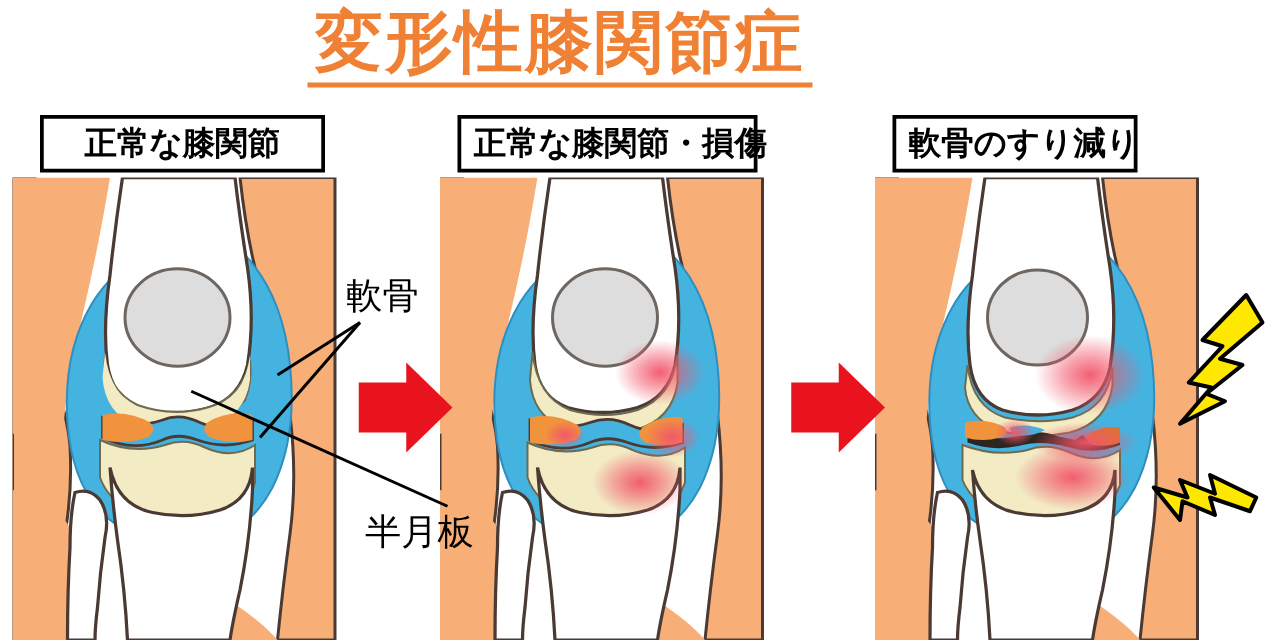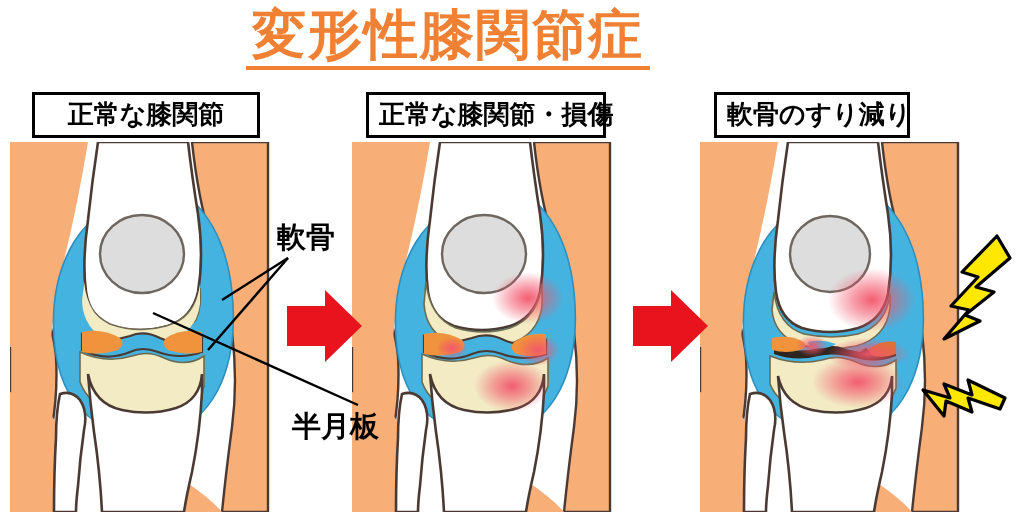--- a/index.html
+++ b/index.html
@@ -32,21 +32,21 @@
     padding:2px 10px 4px 10px;
     white-space:nowrap;
     box-sizing:border-box;
   }
   #plabel0{left:32px;top:92px;width:228px;}
   #plabel1{left:366px;top:92px;width:240px;}
   #plabel2{left:714px;top:92px;width:196px;}
 
   
   .annot{
-    position:absolute;color:#000000;font-weight:bold;
+    position:absolute;color:#000000;font-weight:normal;
     font-size:29px;line-height:34px;white-space:nowrap;
   }
   #annot-cartilage{left:277px;top:220px;}
   #annot-meniscus{left:292px;top:409px;}
 
   
   .panelsvg{position:absolute;}
   #knee0{left:10px;top:142px;}
   #knee1{left:352px;top:142px;}
   #knee2{left:700px;top:142px;}

